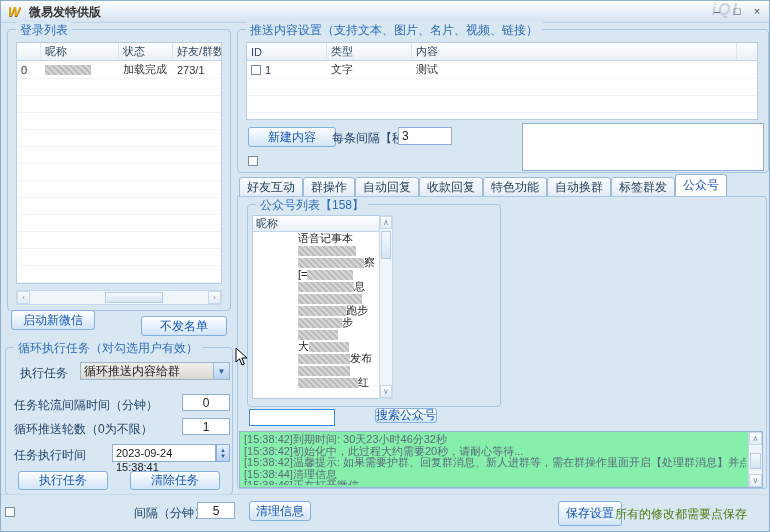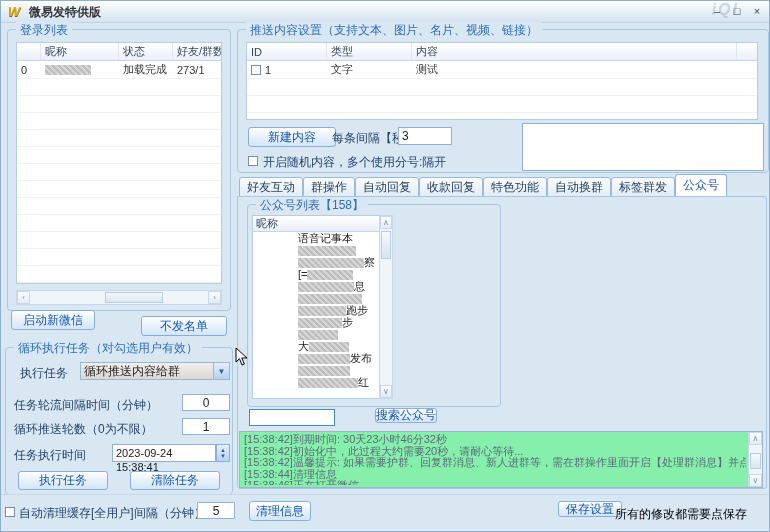--- a/index.html
+++ b/index.html
@@ -83,21 +83,21 @@
     display:flex;align-items:center;justify-content:center;color:#2a5fa8;font-size:8px;box-sizing:border-box;}
   .spin{position:absolute;width:14px;background:linear-gradient(#e3effc,#b6d2f0);border:1px solid #86aede;
     box-sizing:border-box;display:flex;flex-direction:column;align-items:center;justify-content:center;
     color:#2a5fa8;font-size:6px;line-height:6px;}
   
   .lab{position:absolute;font-size:12px;color:#23456b;white-space:nowrap;}
   
   #logbox{position:absolute;left:238px;top:430px;width:524px;height:57px;background:#86efac;
     border:1px solid #9db6cf;box-sizing:border-box;overflow:hidden;}
   #logbox .lline{font-size:11px;line-height:11.5px;color:#5a6b7a;white-space:nowrap;padding-left:2px;}
-  #notice{position:absolute;left:614px;top:505px;color:#000000;font-size:12px;white-space:nowrap;}
+  #notice{position:absolute;left:614px;top:505px;color:#4d7c0f;font-size:12px;white-space:nowrap;}
   .hline{position:absolute;height:1px;background:#c5d7e8;}
   #cursor{position:absolute;left:234px;top:346px;z-index:60;}
 </style>
 </head>
 <body>
 
 <div id="win">
 
   <div id="titlebar">
     <span id="watermark">iQI</span>
@@ -159,21 +159,20 @@
     <div class="spin" style="left:210px;top:96px;height:18px;">
         <span>▲</span>
         <span>▼</span>
       </div>
 
     <div class="btn" style="left:12px;top:123px;width:90px;height:19px;">执行任务</div>
     <div class="btn" style="left:124px;top:123px;width:90px;height:19px;">清除任务</div>
   </div>
 
   <span class="cb" style="position:absolute;left:4px;top:506px;"></span>
-  <span class="lab" style="left:18px;top:504px;color:#23456b;">自动清理缓存[全用户]</span>
   <span class="lab" style="left:133px;top:504px;">间隔（分钟）</span>
   <div class="inp ctr" style="left:196px;top:501px;width:38px;height:17px;">5</div>
 
   <div class="gbox" style="left:236px;top:28px;width:530px;height:142px;">
     <span class="glabel">推送内容设置（支持文本、图片、名片、视频、链接）</span>
     <div class="tbl" style="left:8px;top:12px;width:512px;height:78px;display:flex;flex-direction:column;">
       <div class="thead">
         <div class="tc" style="width:80px;">ID</div>
         <div class="tc" style="width:85px;">类型</div>
         <div class="tc" style="flex:1;">内容</div>
@@ -190,21 +189,20 @@
       </div>
       <div class="tfill"></div>
     </div>
 
     <div class="btn" style="left:10px;top:97px;width:88px;height:20px;">新建内容</div>
     <span class="lab" style="left:94px;top:100px;left:94px;">每条间隔【秒】</span>
     <div class="inp" style="left:160px;top:97px;width:54px;height:18px;">3</div>
     <div class="inp" style="left:284px;top:93px;width:242px;height:48px;"></div>
 
     <span class="cb" style="position:absolute;left:10px;top:126px;"></span>
-    <span class="lab" style="left:25px;top:124px;">开启随机内容，多个使用分号:隔开</span>
   </div>
 
   <div id="tabbar">
     <div class="tab">
         <span>好友互动</span>
       </div>
     <div class="tab">
         <span>群操作</span>
       </div>
     <div class="tab">
@@ -273,21 +271,21 @@
       <span class="arr">∧</span>
       <div style="flex:1;position:relative;width:100%;">
           <div class="sthumb" style="position:absolute;top:8px;left:1px;right:1px;height:14px;"></div>
         </div>
       <span class="arr">∨</span>
     </div>
   </div>
 
   <div class="hline" style="left:0;top:493px;width:770px;"></div>
   <div class="btn" style="left:248px;top:500px;width:62px;height:20px;">清理信息</div>
-  <div class="btn" style="left:557px;top:500px;width:64px;height:16px;">保存设置</div>
+  <div class="btn" style="left:557px;top:500px;width:64px;height:25px;">保存设置</div>
   <span id="notice">所有的修改都需要点保存</span>
 
   <div id="cursor">
     <svg width="13" height="19" viewBox="0 0 13 19">
       <path d="M1 1 L1 15 L4.5 11.8 L7 18 L9.3 17 L6.8 11 L12 11 Z" fill="#ffffff" stroke="#000000" stroke-width="1"></path>
     </svg>
   </div>
 
 </div>
 

